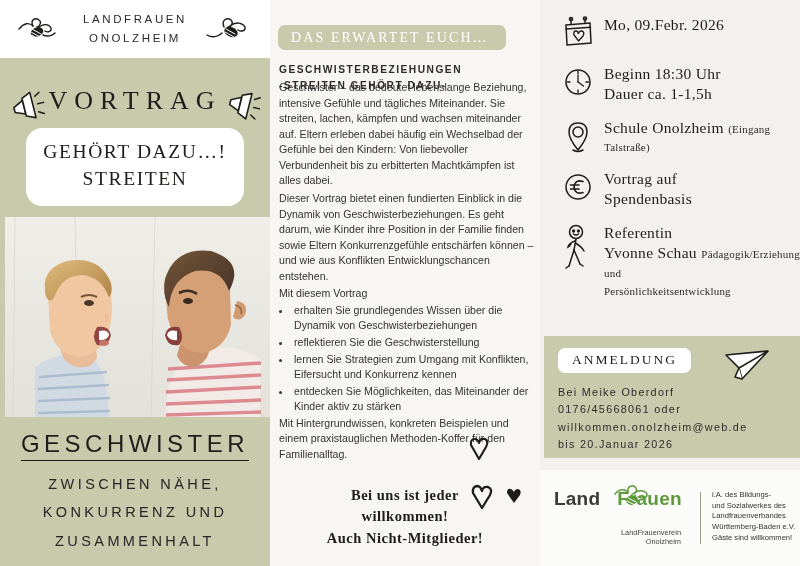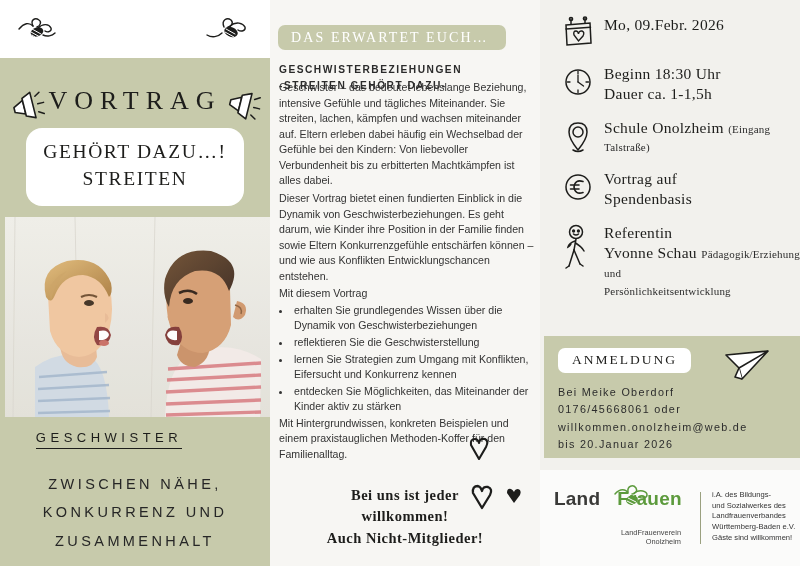--- a/index.html
+++ b/index.html
@@ -48,22 +48,22 @@
     font-size:19.5px; letter-spacing:1.6px; color:#1d1d1b;
     line-height:1.38;
   }
   .photo-wrap {
     position:absolute; left:5px; top:159px; width:265px; height:200px;
     overflow:hidden; background:#e9e7e2;
   }
   .photo-wrap svg { display:block; }
 
   .geschwister {
-    position:absolute; left:0; top:372px; width:218px; text-align:center;
-    font-size:13px; letter-spacing:4.5px; color:#1d1d1b;
+    position:absolute; left:0; top:372px; width:270px; text-align:center;
+    font-size:24px; letter-spacing:4.5px; color:#1d1d1b;
   }
   .geschwister span { border-bottom:1.6px solid #1d1d1b; padding-bottom:3px; }
   .sub-left {
     position:absolute; left:0; top:412px; width:270px; text-align:center;
     font-size:14.5px; letter-spacing:3.4px; color:#262626; line-height:1.95;
   }
 
   
   .col-mid { position:absolute; left:270px; top:0; width:270px; height:566px; background:#f7f6f3;padding-left:13px; }
   .mid-pill {
@@ -140,20 +140,24 @@
   .foot-txt { position:absolute; left:172px; top:20px; width:85px; font-size:7.6px; color:#333; line-height:1.4; }
 </style>
 </head>
 <body>
 
 <div class="poster">
 
   <div class="col-left">
 
     <div class="left-header">
+      <div class="lh-text">
+        <div>LANDFRAUEN</div>
+        <div>ONOLZHEIM</div>
+      </div>
       <span class="bee-left">
         <svg width="44" height="28" viewBox="0 0 44 28">
           <g fill="none" stroke="#1d1d1b" stroke-width="1.4" stroke-linecap="round">
             <path d="M3 13 C8 7, 13 6, 17 10"></path>
             <path d="M17 10 C14 4, 19 1, 23 4 C26 6, 24 10, 21 11"></path>
             <path d="M22 12 C27 7, 33 8, 35 12 C36 15, 32 17, 29 15"></path>
             <ellipse cx="21" cy="16" rx="6.5" ry="4.5" transform="rotate(-18 21 16)" fill="#1d1d1b" stroke="none"></ellipse>
             <path d="M16 13 L25 18 M15 16 L24 21 M16 19 L22 23" stroke="#fff" stroke-width="1"></path>
             <path d="M27 19 C31 21, 36 20, 39 17"></path>
           </g>

